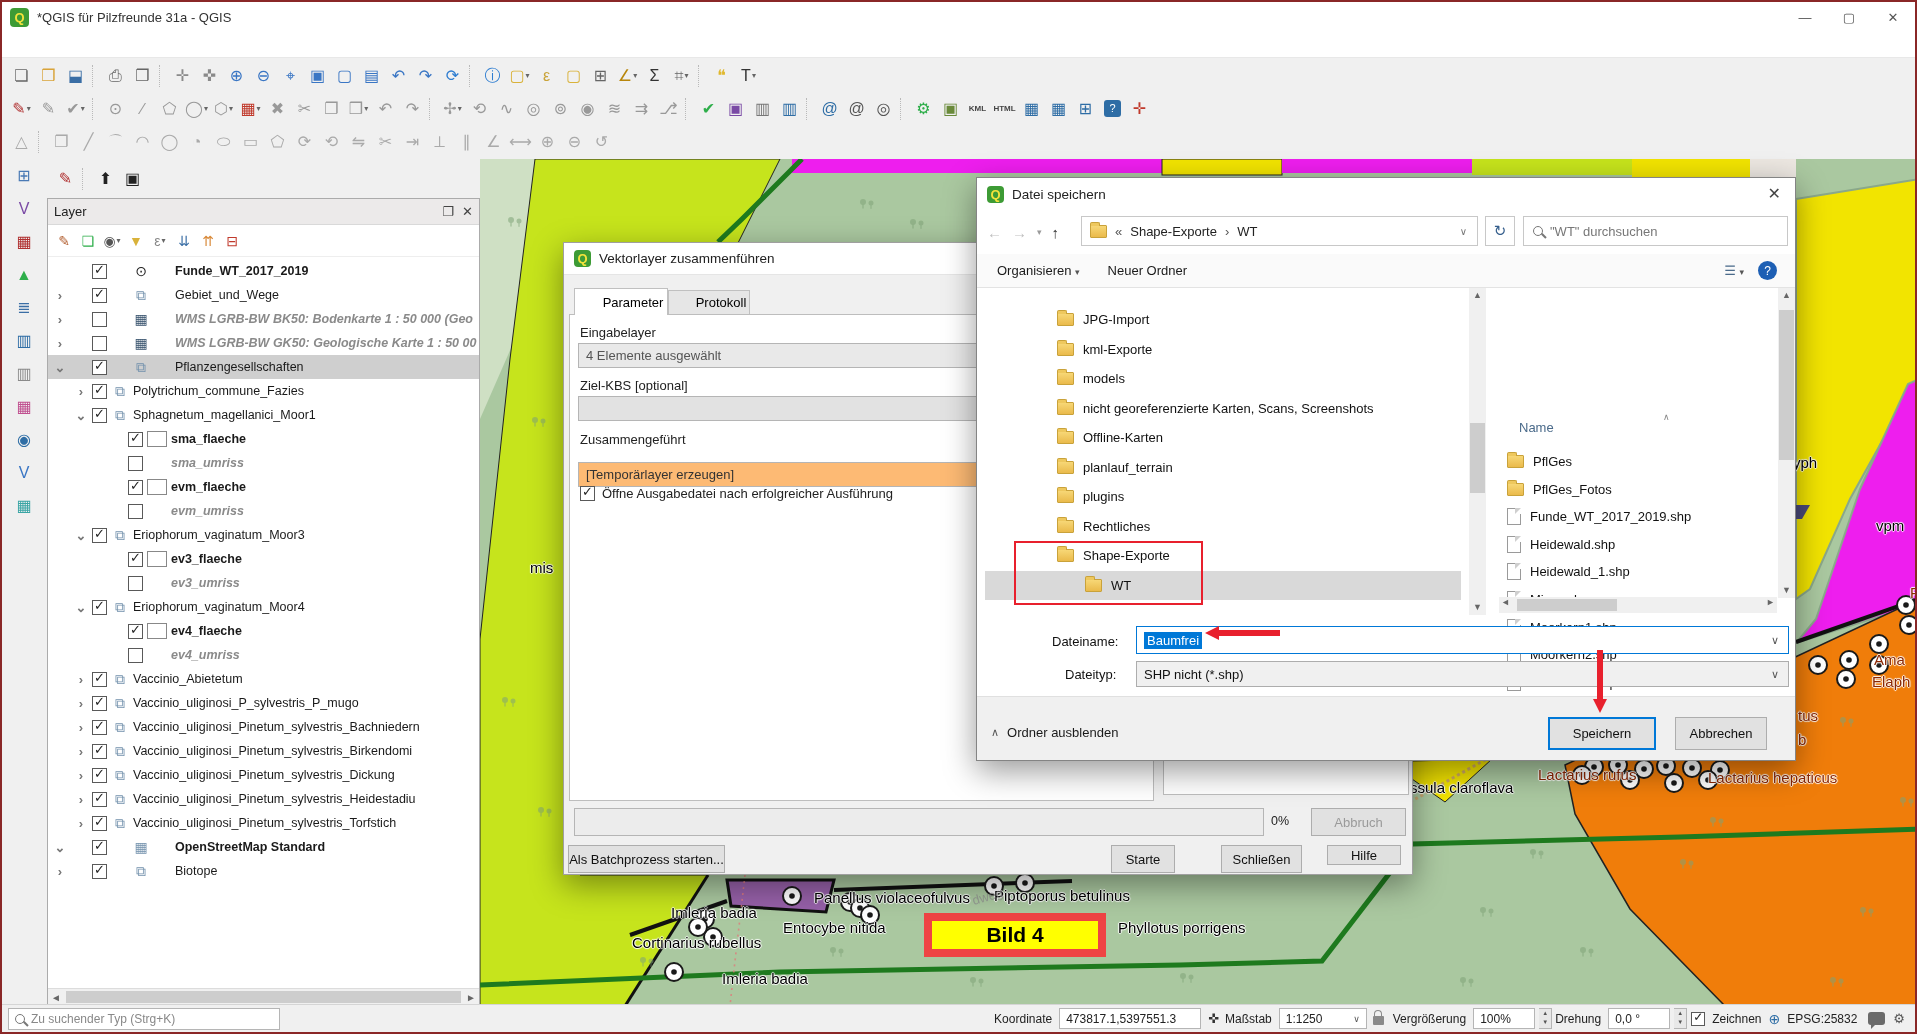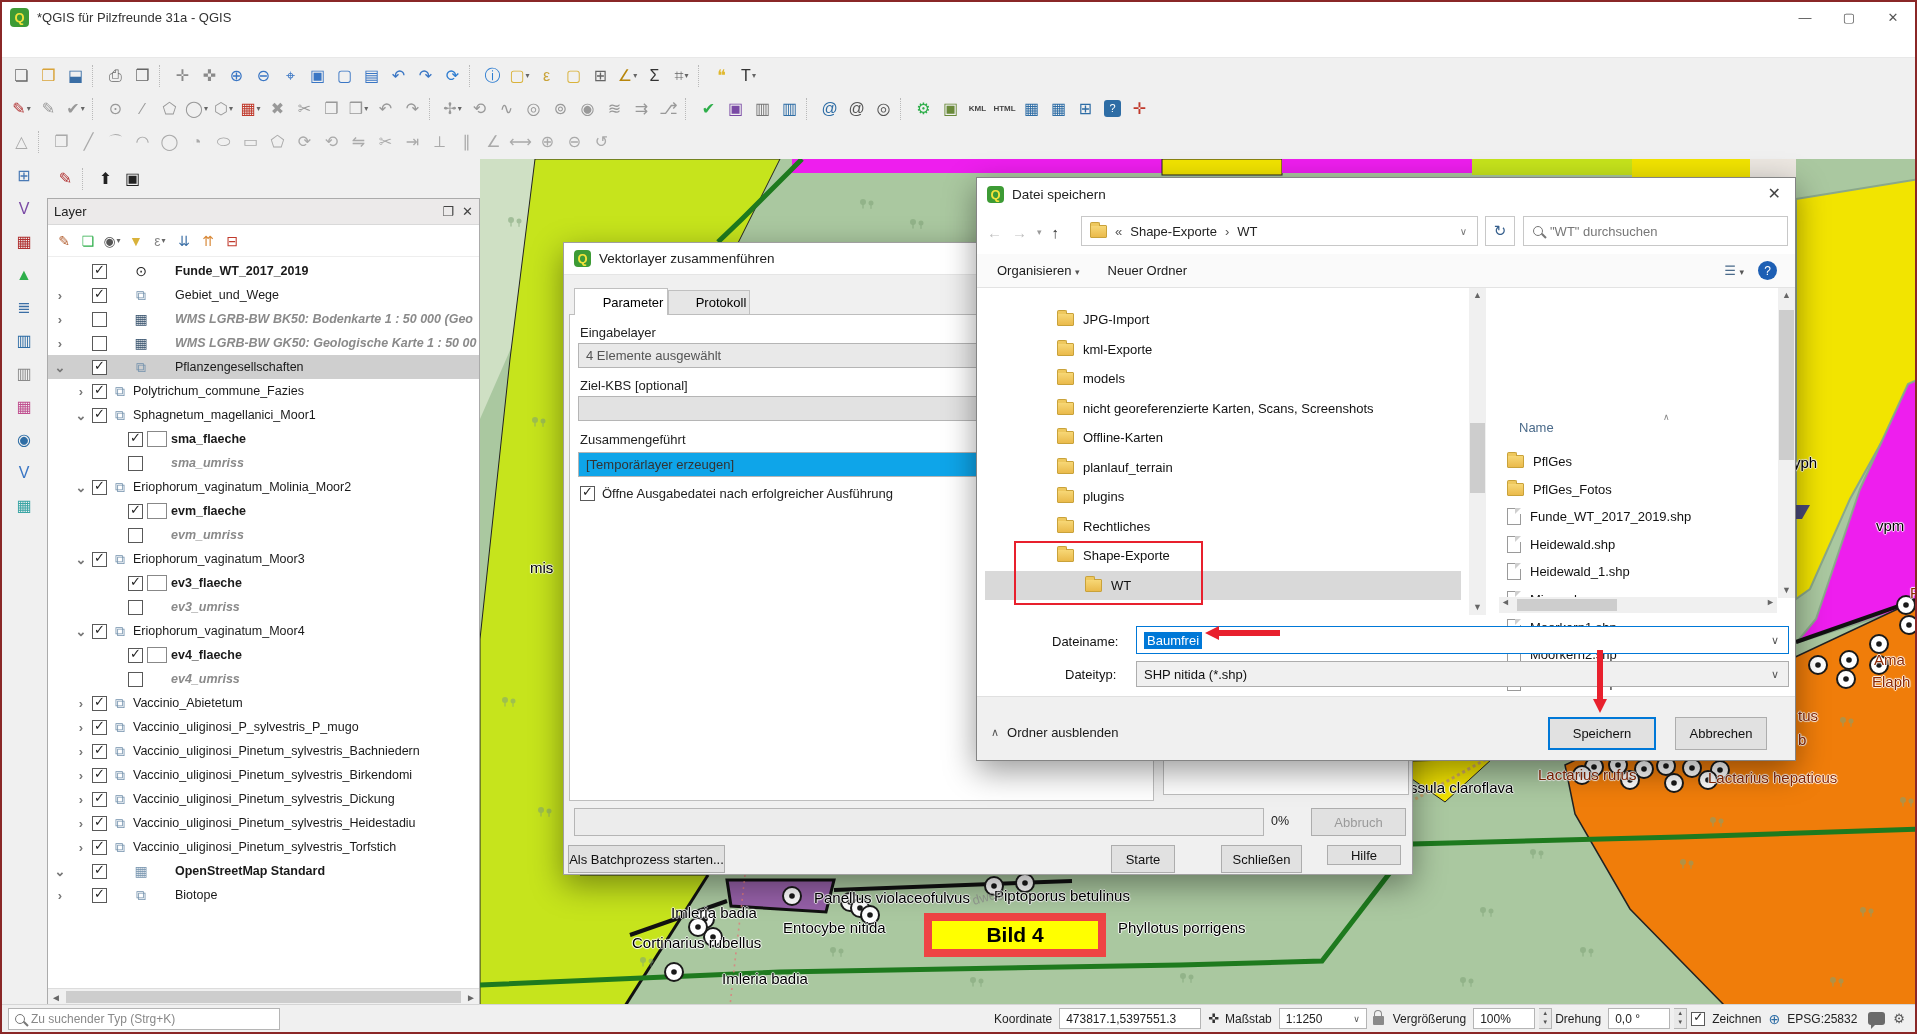--- a/index.html
+++ b/index.html
@@ -724,26 +724,20 @@
           <span class="cb on"></span>
           <span class="licon sw"></span>
           <span class="llab b">sma_flaeche</span>
         </div>
         <div class="lrow ind2">
           <span class="exp "></span>
           <span class="cb off"></span>
           <span class="licon gh"></span>
           <span class="llab i g">sma_umriss</span>
         </div>
-        <div class="lrow ind1">
-          <span class="exp v"></span>
-          <span class="cb on"></span>
-          <span class="licon grp"></span>
-          <span class="llab ">Eriophorum_vaginatum_Molinia_Moor2</span>
-        </div>
         <div class="lrow ind2">
           <span class="exp "></span>
           <span class="cb on"></span>
           <span class="licon sw"></span>
           <span class="llab b">evm_flaeche</span>
         </div>
         <div class="lrow ind2">
           <span class="exp "></span>
           <span class="cb off"></span>
           <span class="licon gh"></span>
@@ -857,21 +851,21 @@
     <div class="mpanel"></div>
     <div class="mhelp"></div>
     <span class="mlab" style="left:16px;top:82px">Eingabelayer</span>
     <div class="mcombo" style="left:14px;top:100px;width:740px;background:#e9e9e9;color:#555">
       <span>4 Elemente ausgewählt</span>
         <span style="margin-left:auto;margin-right:8px;color:#666">…</span>
     </div>
     <span class="mlab" style="left:16px;top:135px">Ziel-KBS [optional]</span>
     <div class="mcombo" style="left:14px;top:153px;width:740px;background:#e2e2e2"></div>
     <span class="mlab" style="left:16px;top:189px">Zusammengeführt</span>
-    <div class="mcombo" style="left:14px;top:209px;width:740px;background:#0ea5e9;color:#333">
+    <div class="mcombo" style="left:14px;top:219px;width:740px;background:#fdba74;color:#333">
       <span>[Temporärlayer erzeugen]</span>
     </div>
     <div class="mcheckrow" style="left:16px;top:243px">
       <span class="cb on"></span>
       <span>Öffne Ausgabedatei nach erfolgreicher Ausführung</span>
     </div>
     <div class="mprog"></div>
     <span class="mpct">0%</span>
     <div class="btn dis" style="position:absolute;left:747px;top:565px;width:95px;height:28px">Abbruch</div>
     <div class="btn" style="position:absolute;left:4px;top:602px;width:157px;height:28px">Als Batchprozess starten...</div>
@@ -1013,21 +1007,21 @@
       </div>
       <div class="redbox" style="left:37px;top:253px;width:189px;height:64px"></div>
     </div>
     <span class="fnrow" style="left:75px;top:456px">Dateiname:</span>
     <div class="combo" style="left:159px;top:448px;width:653px;height:28px;background:#fff;border:1px solid #0078d7">
       <span class="seltext">Baumfrei</span>
       <span class="caret">∨</span>
     </div>
     <span class="fnrow" style="left:88px;top:489px">Dateityp:</span>
     <div class="combo" style="left:159px;top:483px;width:653px;height:26px;background:#f0f0f0;border:1px solid #adadad">
-      <span>SHP nitida (*.shp)</span>
+      <span>SHP nicht (*.shp)</span>
       <span class="caret">∨</span>
     </div>
     <div class="sfooter">
       <div class="hidefolders">
         <span style="font-size:11px;color:#555">∧</span>
         <span>Ordner ausblenden</span>
       </div>
       <div class="btn savebtn">Speichern</div>
       <div class="btn cancelbtn">Abbrechen</div>
     </div>

